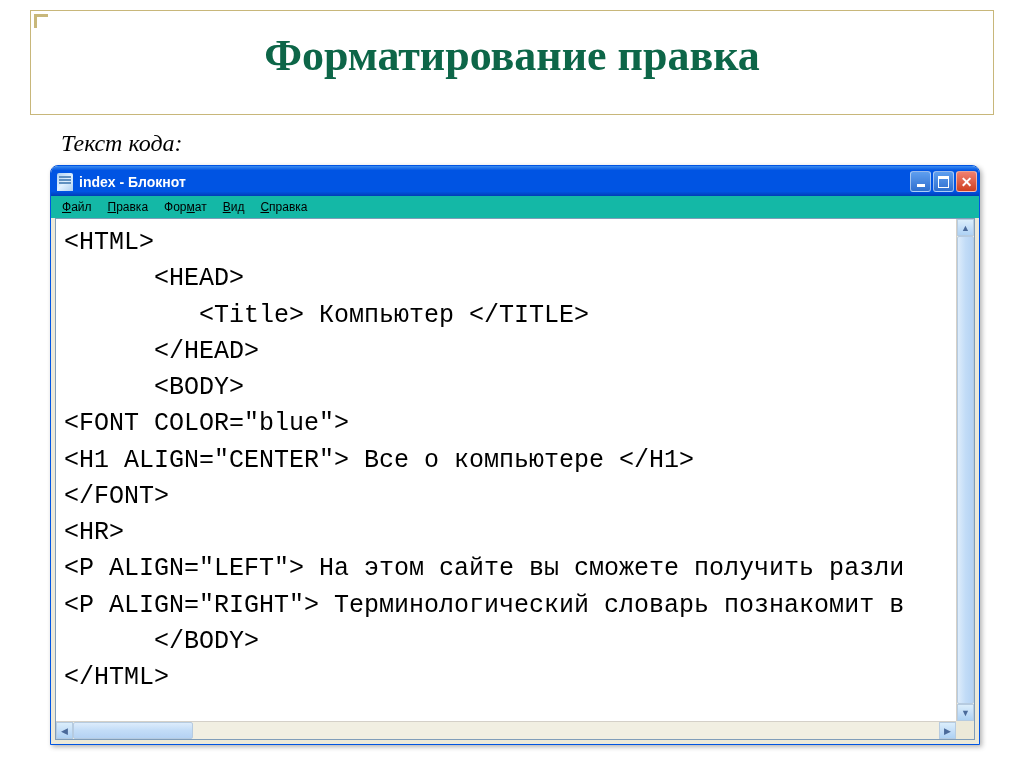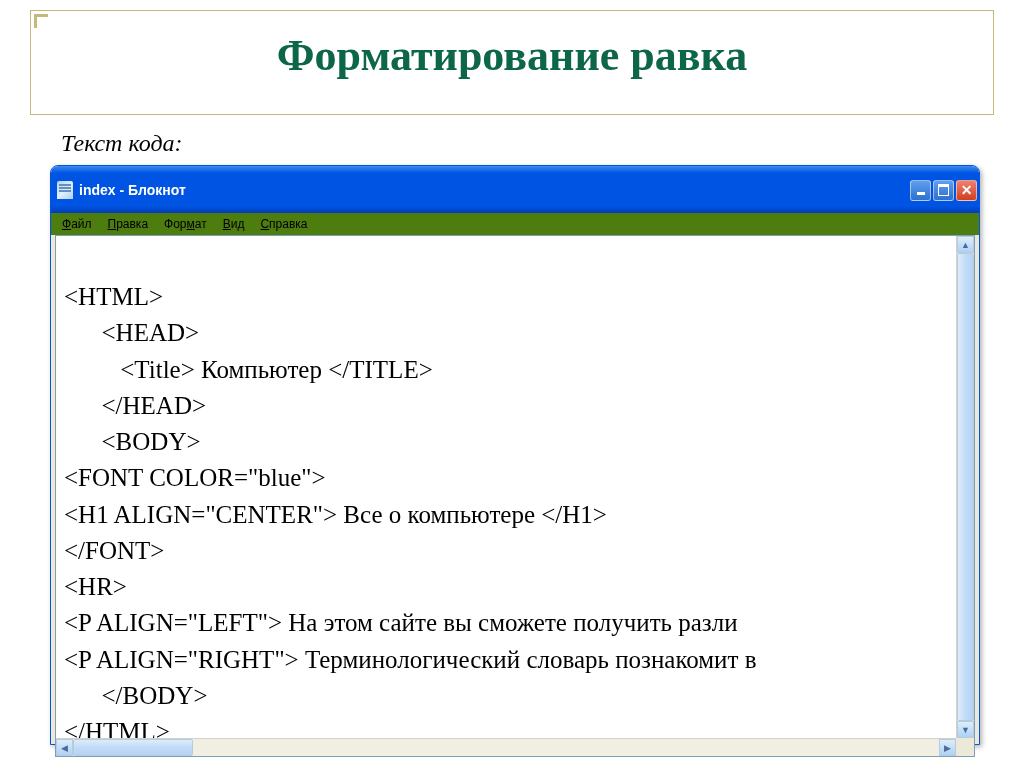--- a/index.html
+++ b/index.html
@@ -57,21 +57,21 @@
       top: 165px;
       left: 50px;
       width: 930px;
       height: 580px;
       background: #ece9d8;
       border: 1px solid #0054e3;
       border-radius: 8px 8px 0 0;
       box-shadow: 2px 2px 5px rgba(0,0,0,0.3);
     }
     .titlebar {
-      height: 47px;
+      height: 30px;
       background: linear-gradient(to bottom, #3c8cf0 0%, #0054e3 15%, #0054e3 85%, #003db5 100%);
       border-radius: 7px 7px 0 0;
       display: flex;
       align-items: center;
       padding: 1px 2px 0 6px;
       position: relative;
     }
     .titlebar-icon {
       width: 16px;
       height: 18px;
@@ -121,21 +121,21 @@
     .btn-max {
       background: linear-gradient(to bottom, #5f9fef 0%, #2f6fcf 100%);
     }
     .btn-max::before { content: ""; display: block; width: 9px; height: 8px; border: 1px solid #fff; border-top: 3px solid #fff; }
     .btn-close {
       background: linear-gradient(to bottom, #f08070 0%, #d04020 100%);
       font-size: 14px;
     }
     .menubar {
       height: 22px;
-      background: #4d7c0f;
+      background: #14b8a6;
       display: flex;
       align-items: center;
       padding: 0 4px;
       font-family: Tahoma, Arial, sans-serif;
       font-size: 12px;
       gap: 2px;
     }
     .menu-item {
       padding: 2px 7px;
       color: #000;
@@ -150,27 +150,26 @@
       height: calc(100% - 56px);
       border: 1px solid #7f9db9;
     }
     .editor {
       position: absolute;
       top: 0;
       left: 0;
       right: 18px;
       bottom: 18px;
       padding: 6px 8px;
-      font-family: Liberation Serif, serif;
+      font-family: Liberation Mono, monospace;
       font-size: 25px;
       color: #000;
       line-height: 1.45;
       overflow: hidden;
       white-space: pre;
-      margin-top: 37px;
     }
     .scrollbar-v {
       position: absolute;
       right: 0;
       top: 0;
       bottom: 18px;
       width: 18px;
       background: #f1efe2;
       border-left: 1px solid #d4d0c8;
     }
@@ -226,21 +225,21 @@
       height: 18px;
       background: #ece9d8;
     }
   </style>
 </head>
 <body>
 
 <div class="slide-frame"></div>
 <div class="corner-tl"></div>
 
-<h1 class="slide-title">Форматирование равка</h1>
+<h1 class="slide-title">Форматирование правка</h1>
 <div class="subtitle">Текст кода:</div>
 
 <div class="window">
   <div class="titlebar">
     <div class="titlebar-icon"></div>
     <div class="titlebar-text">index - Блокнот</div>
     <div class="window-controls">
       <div class="win-btn btn-min"></div>
       <div class="win-btn btn-max"></div>
       <div class="win-btn btn-close">✕</div>

